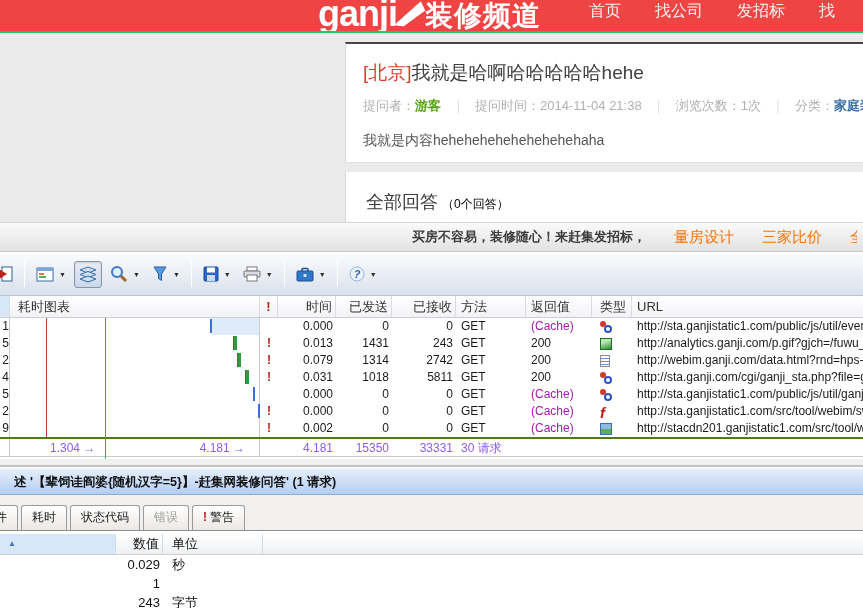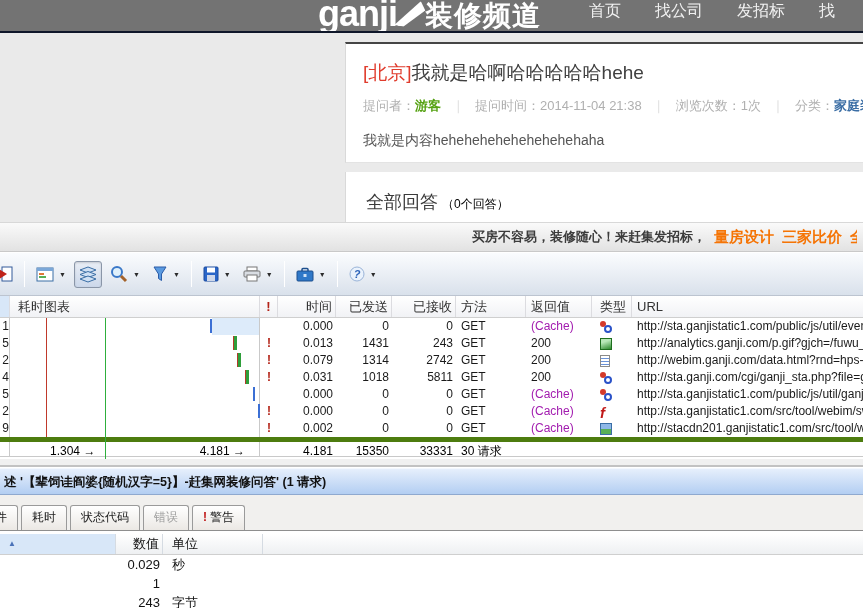--- a/index.html
+++ b/index.html
@@ -1,21 +1,21 @@
 <!DOCTYPE html>
 <html><head>
 <meta charset="utf-8">
 <style>
   *{margin:0;padding:0;box-sizing:border-box}
   html,body{width:863px;height:608px;overflow:hidden}
   body{font-family:"Liberation Sans","DejaVu Sans",sans-serif;background:#fff;position:relative}
 
   
   .browser{position:relative;width:863px;height:252px;background:#eaeaea;overflow:hidden}
-  .site-header{position:absolute;left:0;top:0;width:100%;height:33px;background:#737373;border-bottom:2px solid #0f172a;overflow:hidden}
+  .site-header{position:absolute;left:0;top:0;width:100%;height:33px;background:#ef4444;border-bottom:2px solid #22c55e;overflow:hidden}
   .sh-inner{display:flex;align-items:flex-start;transform:translateY(-7px)}
   .logo{margin-left:318px;display:flex;align-items:flex-start;color:#fff;white-space:nowrap}
   .logo-en{font-size:36px;font-weight:bold;letter-spacing:-1px}
   .brush-icon{display:inline-block;width:22px;height:26px;background:#fff;transform:skewX(-25deg) rotate(8deg);margin:8px 2px 0 4px;clip-path:polygon(0 100%,55% 0,100% 30%,45% 100%)}
   .logo-cn{font-size:28px;font-weight:bold;margin-top:4px;letter-spacing:1px}
   .top-nav{display:flex;gap:34px;margin-left:48px;margin-top:8px;color:#f2f2f2;font-size:16px;white-space:nowrap}
   .top-nav span{cursor:pointer}
 
   .q-card{position:absolute;left:345px;top:42px;width:530px;height:121px;background:#fff;border-top:2px solid #454545;border-left:1px solid #d9d9d9;border-bottom:1px solid #e3e3e3;padding:16px 0 0 17px}
   .q-title{font-size:19px;color:#404040;white-space:nowrap}
@@ -25,21 +25,21 @@
   .q-guest{color:#56a213;font-weight:bold}
   .q-cat a{color:#3b6ea5;font-weight:bold;text-decoration:none;margin-right:6px}
   .q-content{margin-top:17px;font-size:14px;color:#555}
 
   .a-card{position:absolute;left:345px;top:172px;width:530px;height:80px;background:#fff;border-left:1px solid #d9d9d9;padding:18px 0 0 20px}
   .a-title{font-size:18px;color:#3a3a3a}
   .a-count{font-size:12px;color:#000000;margin-left:4px}
 
   .promo{position:absolute;left:0;top:222px;width:863px;height:30px;background:linear-gradient(#fafafa,#e2e2e2);border-top:1px solid #d8d8d8;border-bottom:1px solid #c9c9c9;display:flex;justify-content:flex-end;align-items:center;padding-right:6px;white-space:nowrap;z-index:5}
   .promo-text{font-size:13px;font-weight:bold;color:#3c3c3c}
-  .promo-link{font-size:15px;font-weight:bold;color:#f57405;margin-left:8px;cursor:pointer}
+  .promo-link{font-size:15px;font-weight:normal;color:#f57405;margin-left:28px;cursor:pointer}
   .promo-clip{display:inline-block;width:7px;overflow:hidden;vertical-align:bottom}
 
   
   .devtools{position:absolute;left:0;top:252px;width:863px;height:356px;background:#fff}
   .toolbar{height:44px;background:linear-gradient(#fafcfe,#e7ecf3 60%,#d9e1eb);border-top:1px solid #fff;border-bottom:1px solid #bcc4d0;display:flex;align-items:center;padding-left:0;overflow:hidden}
   .tb-btn{display:flex;align-items:center;padding:4px 3px;margin:0 2px;border:1px solid transparent;border-radius:3px;cursor:pointer}
   .tb-btn.pressed{border:1px solid #8a96a8;background:linear-gradient(#e9eef6,#ccd8ea);box-shadow:inset 0 1px 2px rgba(0,0,0,.15)}
   .tb-cut{margin-left:-7px}
   .dd{font-size:7px;color:#2c2c2c;margin-left:5px}
   .tb-sep{width:1px;height:26px;background:#b3bac4;border-right:1px solid #fff;margin:0 5px}
@@ -67,38 +67,38 @@
   .nrow .c-chart{border-right:1px solid #c9c9c9}
   .status-cache{color:#a21caf}
   .vline{position:absolute;width:1px;top:0}
   .vline.red{background:#c0392b;height:119px}
   .vline.green{background:#2eaf3c;height:141px}
   .tick{position:absolute;top:1px;height:14px;width:2px}
   .tick.blue{background:#3b6fd4}
   .tick.green{background:#2e9e3a;width:4px;border-left:1px solid #b43a2a}
   .trail{position:absolute;top:0;height:17px;right:0;background:#ddebfa}
   
-  .nsummary{display:flex;height:19px;line-height:18px;border-top:5px solid #4d7c0f;color:#000000}
+  .nsummary{display:flex;height:19px;line-height:18px;border-top:2px solid #4d7c0f;color:#8b5cf6}
   .nsummary .c-num,.nsummary .c-chart{border-right:1px solid #c9c9c9}
   .mark1{position:absolute;left:40px;top:0}
   .mark2{position:absolute;right:14px;top:0}
   .nsummary .c-chart span{white-space:nowrap}
 
   
   .ticon{display:inline-block;width:13px;height:12px;position:relative;vertical-align:middle}
   .script-icon::before{content:"";position:absolute;left:0;top:0;width:6px;height:6px;border-radius:50%;background:#d43a2a}
   .script-icon::after{content:"";position:absolute;right:1px;bottom:0;width:4px;height:4px;border-radius:50%;border:2px solid #2a52c8;background:#fff}
   .image-icon{background:linear-gradient(160deg,#b8e8b8 30%,#2e8b2e);border:1px solid #1e6e1e;width:12px}
   .image-blue-icon{background:linear-gradient(180deg,#8fb8e8 55%,#58b058 55%);border:1px solid #3a6ea5;width:12px}
   .html-icon{background:repeating-linear-gradient(#ffffff 0 2px,#6a92d8 2px 3px);border:1px solid #8a8a8a;width:10px}
   .flash-icon::before{content:"f";color:#c01818;font-weight:bold;font-style:italic;font-size:15px;line-height:12px}
 
   
   .splitter{height:12px;background:#f0f0f0;border-top:1px solid #c9c9c9;border-bottom:1px solid #fff;box-shadow:inset 0 2px 0 #fff,inset 0 -2px 0 #c2c2c2}
-  .section-bar{height:27px;line-height:26px;background:linear-gradient(#e6effc,#b3cef2);border-top:1px solid #f4f8fe;border-bottom:1px solid #8fa9cf;font-size:12.5px;font-weight:bold;color:#111;padding-left:4px;white-space:nowrap;overflow:hidden}
+  .section-bar{height:27px;line-height:26px;background:linear-gradient(#e6effc,#b3cef2);border-top:1px solid #f4f8fe;border-bottom:1px solid #8fa9cf;font-size:12.5px;font-weight:bold;color:#111;padding-left:14px;white-space:nowrap;overflow:hidden}
   .tab-bar{height:36px;background:#f1f0ee;border-bottom:1px solid #8e8e8e;display:flex;align-items:flex-end;padding-left:0}
   .tab{border:1px solid #9a9a9a;border-bottom:none;border-radius:3px 3px 0 0;background:linear-gradient(#ffffff,#ebe8e4);padding:3px 10px 4px;margin-right:3px;font-size:12px;color:#222;cursor:pointer;white-space:nowrap}
   .tab.cut{margin-left:-16px}
   .tab.disabled{color:#9d9d9d}
   .warn-bang{color:#c01818;font-weight:bold;margin-right:3px}
 
   
   .sum{font-size:13px;color:#111}
   .sum-header{display:flex;height:21px;line-height:20px;background:linear-gradient(#ffffff,#eef0f2);border-bottom:1px solid #cfcfcf}
   .sum-header>span{border-right:1px solid #d5dbe2;overflow:hidden}

